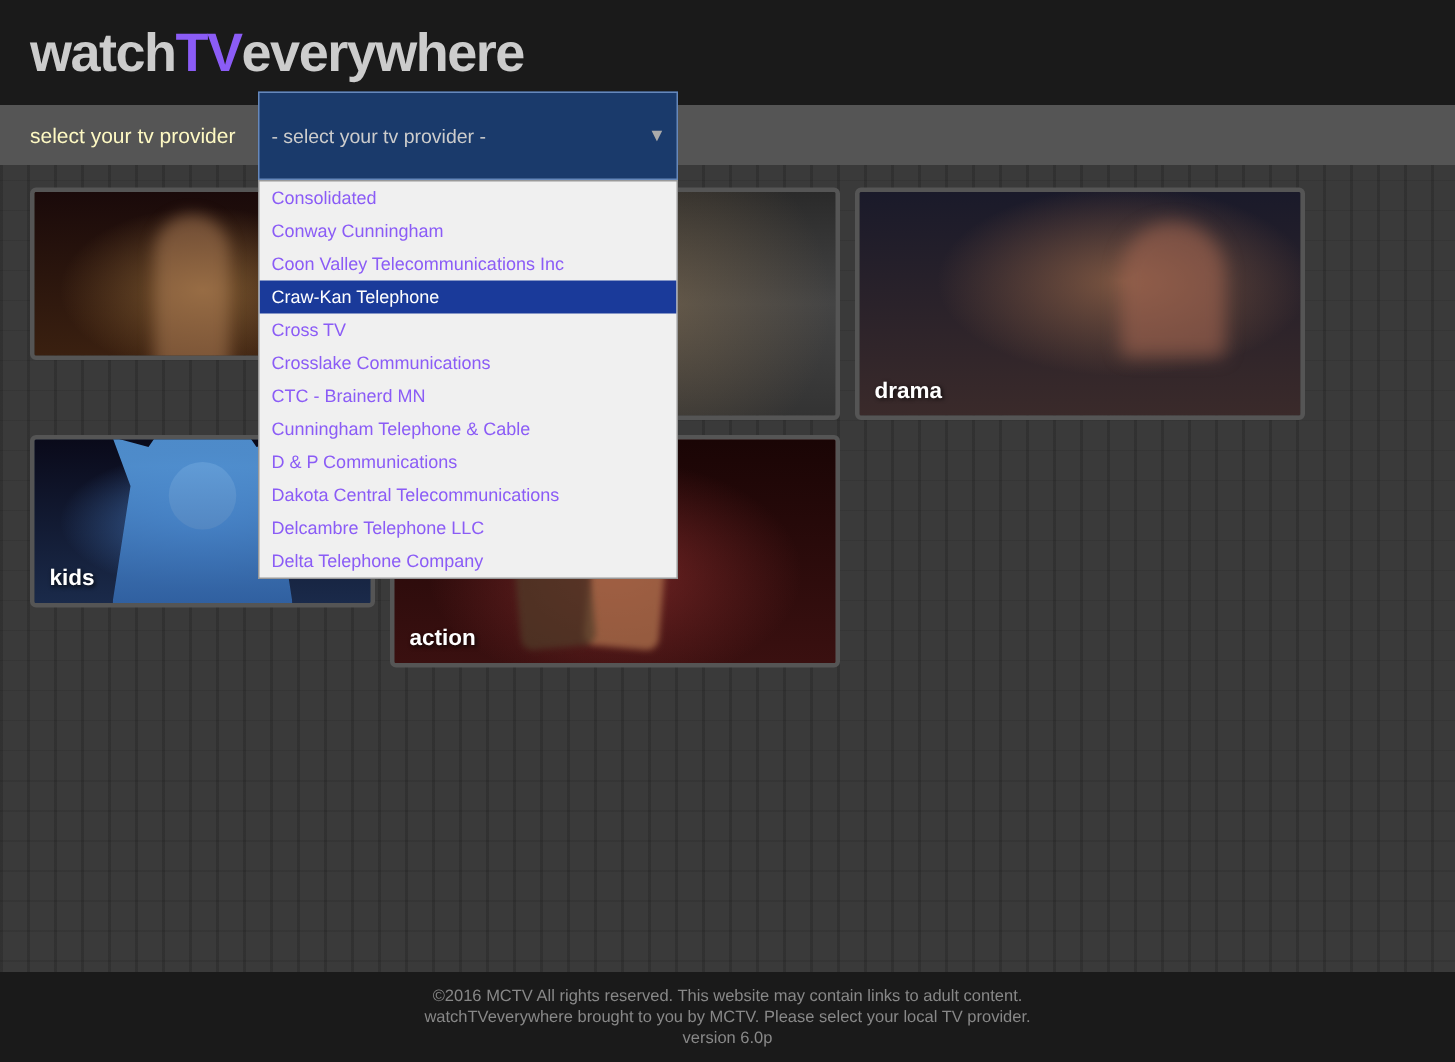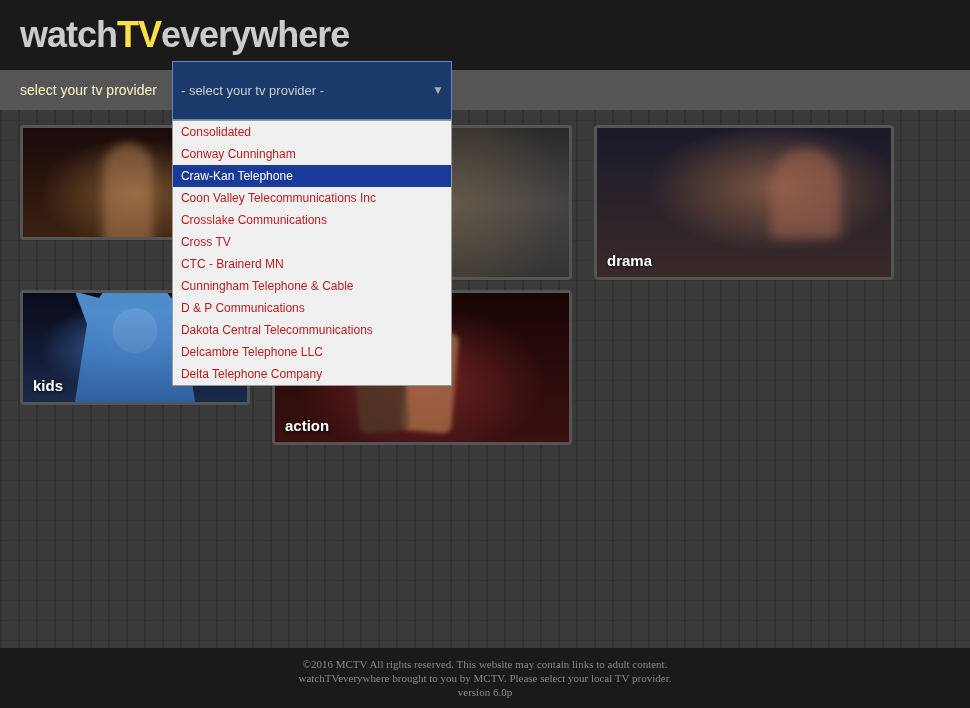--- a/index.html
+++ b/index.html
@@ -30,21 +30,21 @@
       align-items: center;
       padding: 0 20px;
     }
     #logo {
       font-size: 36px;
       color: #cccccc;
       font-weight: bold;
       letter-spacing: -1px;
     }
     #logo .tv {
-      color: #fde047;
+      color: #8b5cf6;
       font-weight: 900;
     }
 
     
     #selector-bar {
       background-color: #555555;
       height: 40px;
       display: flex;
       align-items: center;
       padding: 0 20px;
@@ -90,21 +90,21 @@
       width: 280px;
       background-color: #f0f0f0;
       border: 1px solid #999;
       z-index: 200;
       max-height: 270px;
       overflow-y: scroll;
     }
     .dropdown-item {
       padding: 4px 8px;
       font-size: 12px;
-      color: #b91c1c;
+      color: #8b5cf6;
       cursor: pointer;
       white-space: nowrap;
     }
     .dropdown-item.selected {
       background-color: #1a3a9a;
       color: #ffffff;
     }
     
     #dropdown-list::-webkit-scrollbar { width: 12px; }
     #dropdown-list::-webkit-scrollbar-track { background: #ddd; }
@@ -114,21 +114,21 @@
     #main {
       padding: 15px 20px;
       display: flex;
       flex-direction: column;
       gap: 10px;
     }
 
     
     .grid-row {
       display: flex;
-      gap: 22px;
+      gap: 10px;
     }
 
     
     .tv-card {
       position: relative;
       border: 3px solid #555;
       border-radius: 4px;
       overflow: hidden;
       background-color: #222;
       cursor: pointer;
@@ -337,21 +337,20 @@
       bottom: 0;
       left: 0;
       right: 0;
       background-color: #1a1a1a;
       height: 60px;
       display: flex;
       flex-direction: column;
       align-items: center;
       justify-content: center;
       gap: 2px;
-      font-family: Liberation Serif, serif;
     }
     .footer-text {
       color: #888888;
       font-size: 11px;
       text-align: center;
     }
   </style>
 </head>
 <body>
 
@@ -365,24 +364,24 @@
   <span id="selector-label">select your tv provider</span>
   <div id="dropdown-container">
     <div id="dropdown-select">
       <span>- select your tv provider -</span>
     </div>
     <span id="dropdown-arrow">▼</span>
 
     <div id="dropdown-list">
     <div class="dropdown-item">Consolidated</div>
         <div class="dropdown-item">Conway Cunningham</div>
+        <div class="dropdown-item">Coon Valley Telecommunications Inc</div>
         <div class="dropdown-item selected">Craw-Kan Telephone</div>
-        <div class="dropdown-item">Coon Valley Telecommunications Inc</div>
+        <div class="dropdown-item">Cross TV</div>
         <div class="dropdown-item">Crosslake Communications</div>
-        <div class="dropdown-item">Cross TV</div>
         <div class="dropdown-item">CTC - Brainerd MN</div>
         <div class="dropdown-item">Cunningham Telephone &amp; Cable</div>
         <div class="dropdown-item">D &amp; P Communications</div>
         <div class="dropdown-item">Dakota Central Telecommunications</div>
         <div class="dropdown-item">Delcambre Telephone LLC</div>
         <div class="dropdown-item">Delta Telephone Company</div>
       </div>
   </div>
 </div>
 

